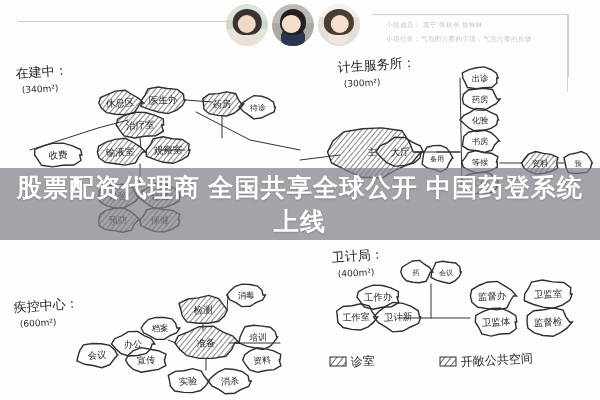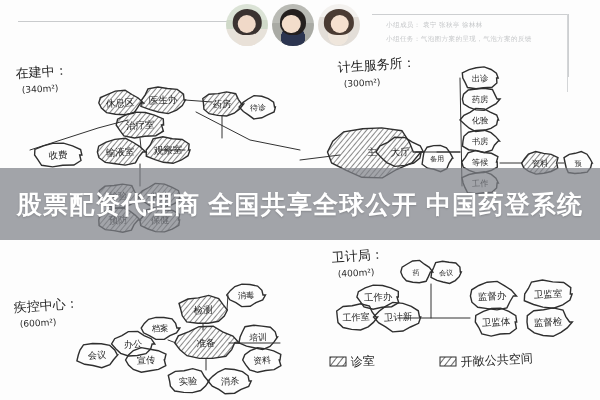--- a/index.html
+++ b/index.html
@@ -333,15 +333,16 @@
     </div>
   </div>
 
   <div class="meta">
     <div class="meta-line">小组成员：  袁宁   张秋亭   徐林林</div>
     <div class="meta-line wrap">小组任务：气泡图方案的呈现，气泡方案的反馈</div>
   </div>
 
   <div class="title-band">
     <div class="title-line">股票配资代理商 全国共享全球公开 中国药登系统</div>
+    <div class="title-line">上线</div>
   </div>
 
 </div>
 
 </body></html>

